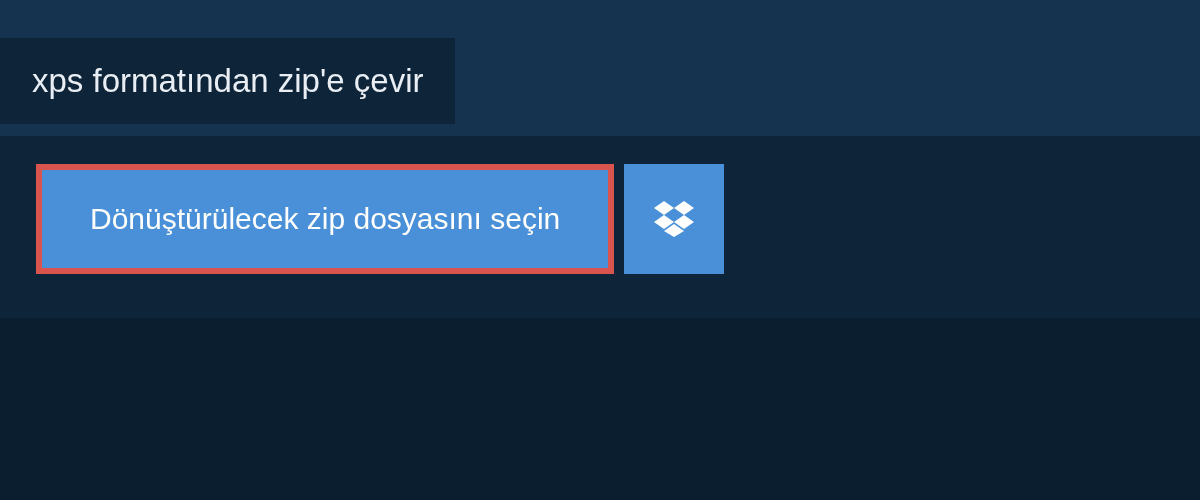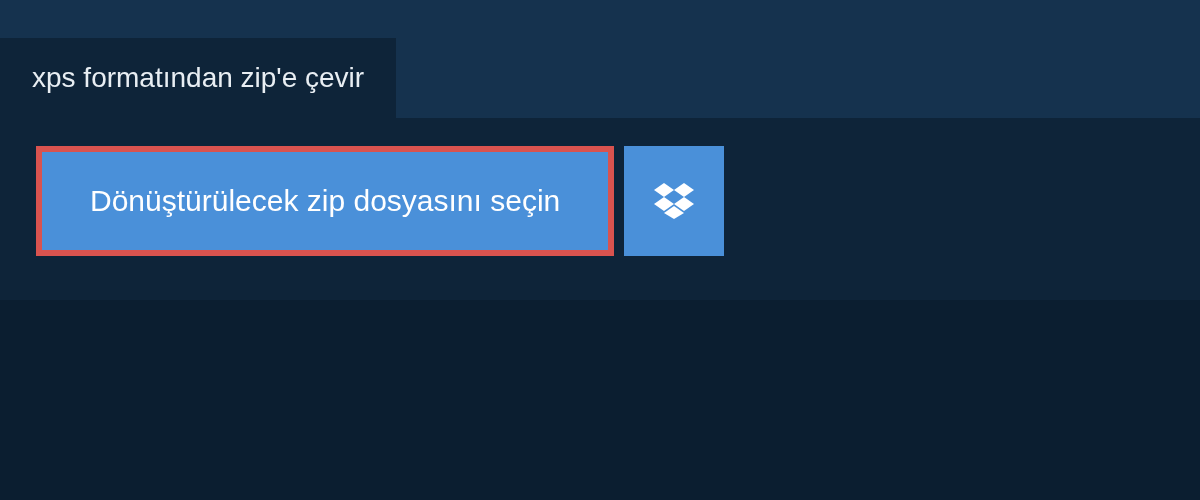--- a/index.html
+++ b/index.html
@@ -15,27 +15,27 @@
       overflow: hidden;
     }
     .tab-header {
       background: #0e2439;
       padding: 24px 32px;
       display: inline-block;
       margin-top: 38px;
     }
     .tab-title {
       color: #e8eef3;
-      font-size: 28px;
+      font-size: 33px;
       font-weight: 400;
     }
     .main-panel {
       background: #0e2439;
       padding: 28px 36px 44px 36px;
-      margin-top: 0;
+      margin-top: 12px;
     }
     .button-row {
       display: flex;
       align-items: stretch;
       gap: 10px;
     }
     .select-file-button {
       background: #4a90d9;
       border: 6px solid #d9534f;
       color: #fff;

